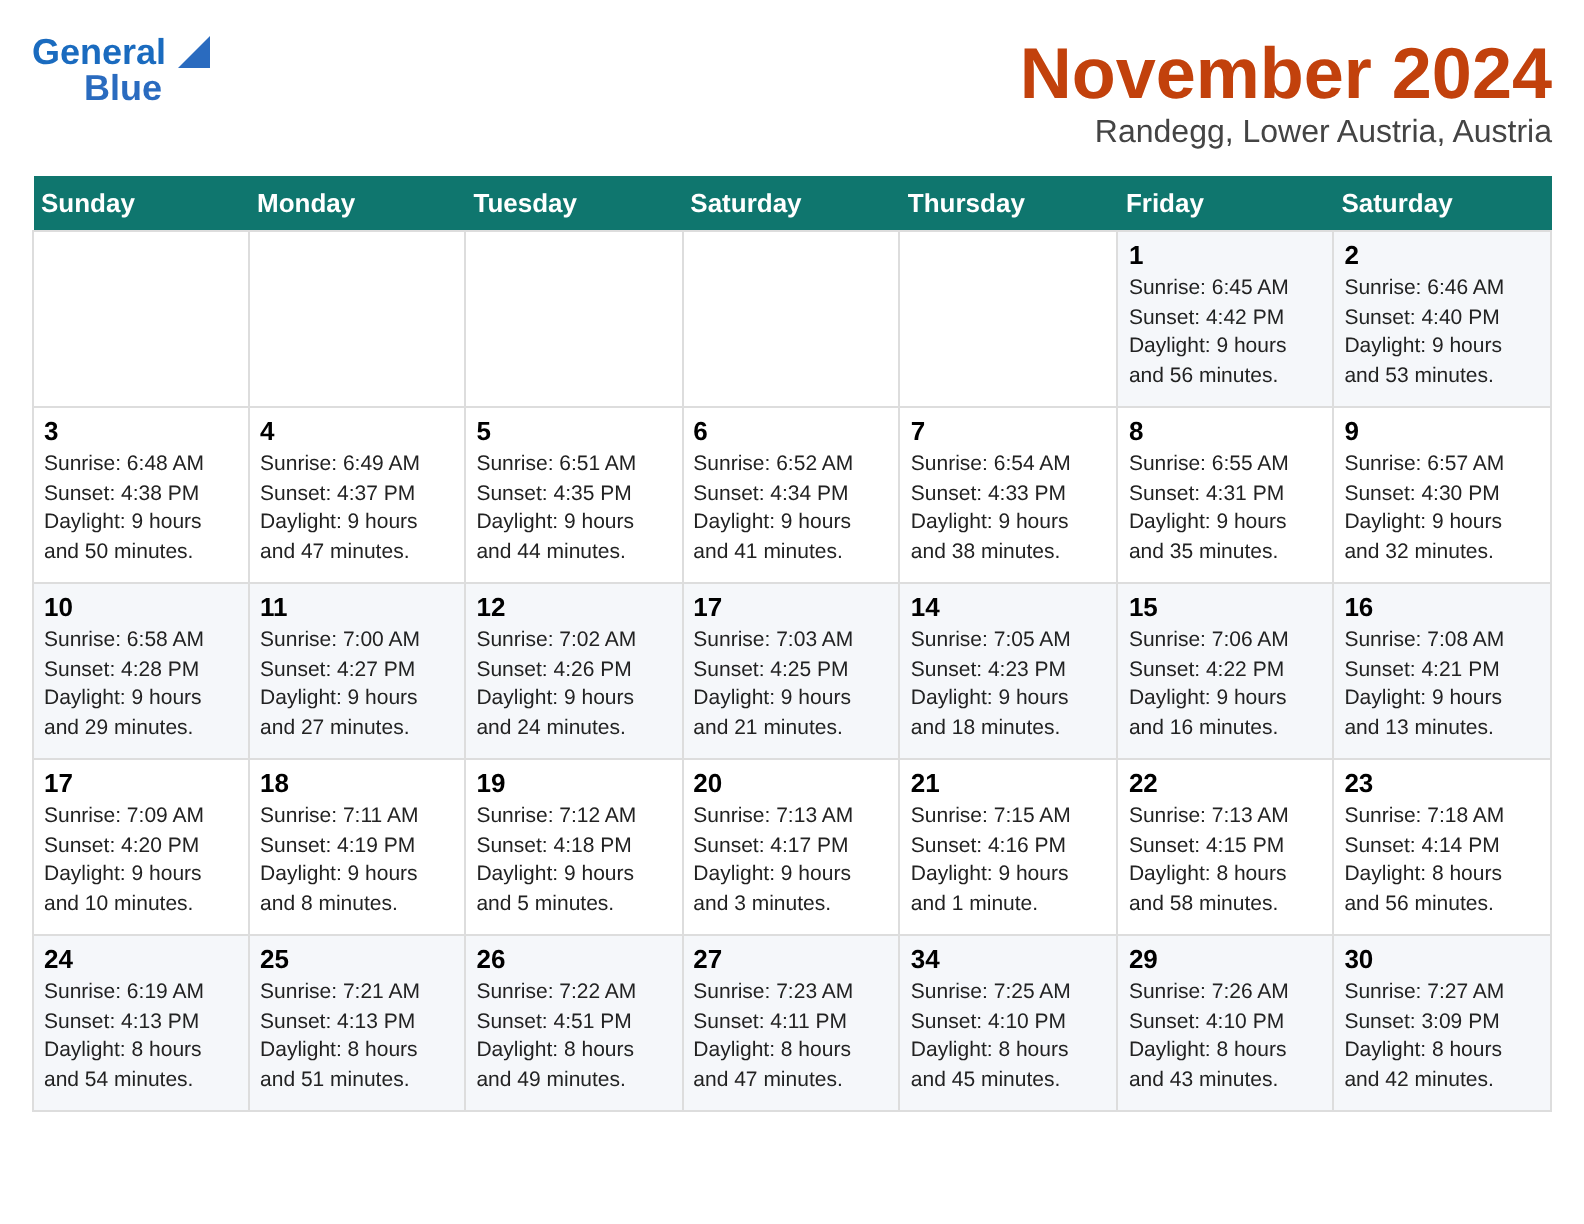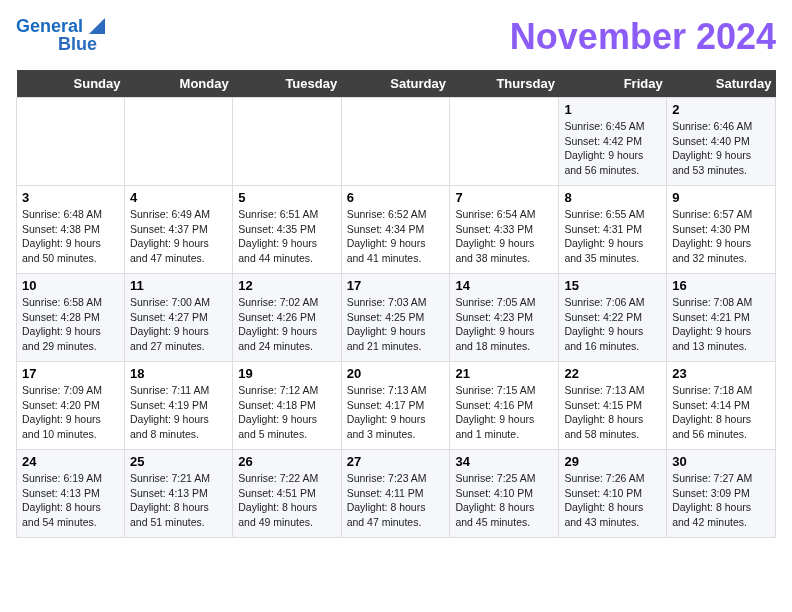--- a/index.html
+++ b/index.html
@@ -27,37 +27,37 @@
       line-height: 1.1;
       text-align: center;
     }
     .logo-text span { color: #1a6bbf; }
     .title-block {
       text-align: right;
     }
     .title-block h1 {
       font-size: 36px;
       font-weight: bold;
-      color: #8b5cf6;
+      color: #c2410c;
     }
     .title-block h2 {
       font-size: 16px;
       font-weight: normal;
       color: #444;
     }
     table {
       width: 100%;
       border-collapse: collapse;
       font-size: 11px;
     }
     thead tr th {
-      background: #404040;
+      background: #0f766e;
       color: #fff;
       padding: 6px 4px;
-      text-align: right;
+      text-align: left;
       font-size: 13px;
       font-weight: bold;
     }
     tbody tr td {
       border: 1px solid #ddd;
       vertical-align: top;
       padding: 4px 5px;
       width: 113px;
       min-height: 80px;
       height: 88px;
@@ -90,25 +90,26 @@
   <div class="logo">
     <div style="display:flex; flex-direction:column; align-items:flex-end;">
       <div style="display:flex; align-items:center;">
         <span class="logo-text">
           <span>General</span>
         </span>
         <svg width="22" height="22" viewBox="0 0 22 22">
           <polygon points="6,18 22,2 22,18" fill="#2a6bbf"></polygon>
         </svg>
       </div>
-      <span style="font-size:18px; font-weight:bold; color:#2a6bbf; margin-top:-4px; margin-right:8px;">Blue</span>
+      <span style="font-size:18px; font-weight:bold; color:#2a6bbf; margin-top:-4px; margin-right:24px;">Blue</span>
     </div>
   </div>
   <div class="title-block">
     <h1>November 2024</h1>
+    <h2>Randegg, Lower Austria, Austria</h2>
   </div>
 </div>
 
 <table>
   <thead>
     <tr>
     <th>Sunday</th>
         <th>Monday</th>
         <th>Tuesday</th>
         <th>Saturday</th>

